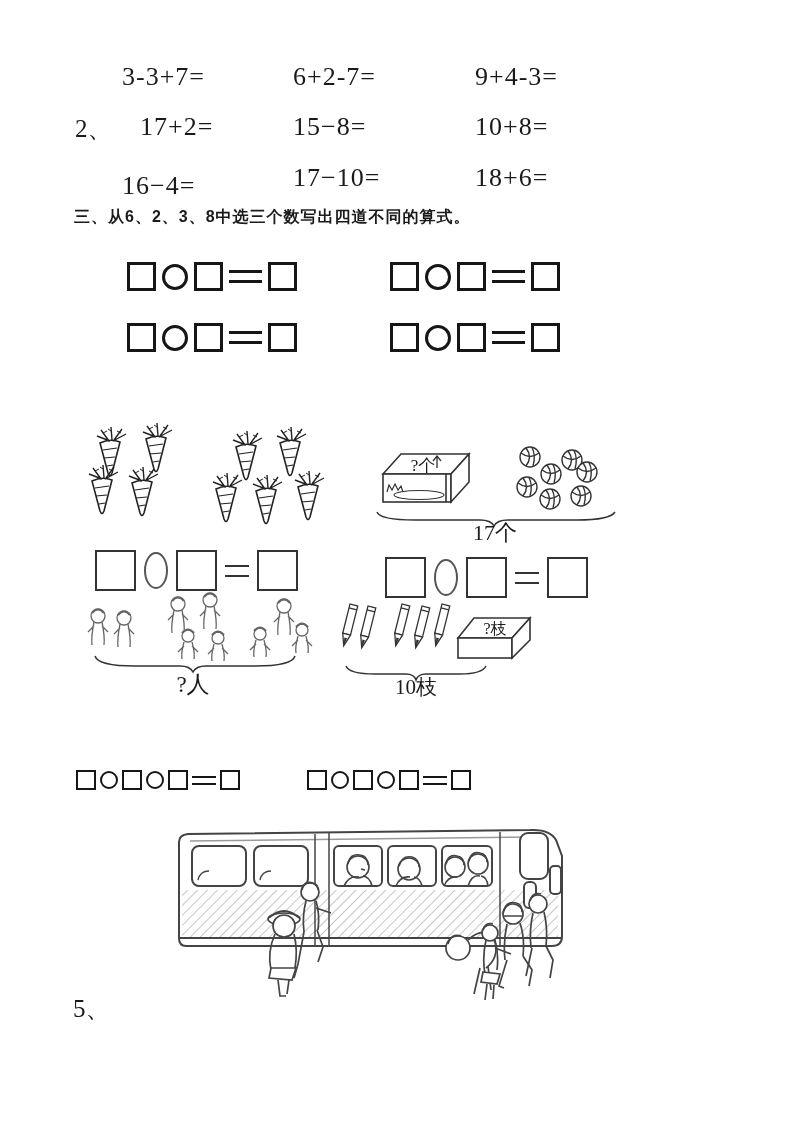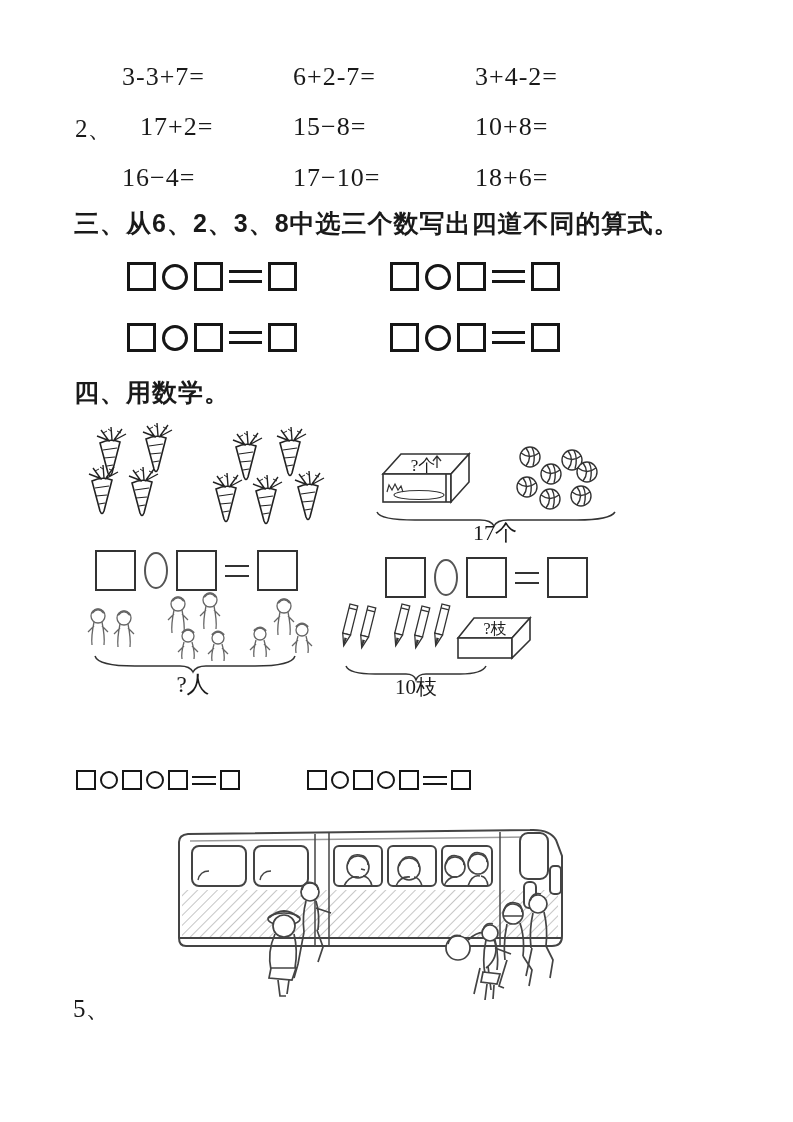--- a/index.html
+++ b/index.html
@@ -1,20 +1,20 @@
 <!DOCTYPE html>
 <html><head>
 <meta charset="utf-8">
 <style>
   html,body{margin:0;padding:0;background:#fff;}
   .page{position:relative;width:793px;height:1122px;background:#ffffff;overflow:hidden;
         font-family:"Liberation Serif","DejaVu Serif",serif;color:#1a1a1a;}
   .eq{position:absolute;font-size:26px;letter-spacing:1px;white-space:nowrap;}
   .cnum{position:absolute;font-size:25px;}
-  .cn-title{position:absolute;font-size:25px;font-family:"Liberation Sans","DejaVu Sans",sans-serif;
+  .cn-title{position:absolute;font-size:16px;font-family:"Liberation Sans","DejaVu Sans",sans-serif;
             font-weight:600;white-space:nowrap;letter-spacing:1px;}
   .tpl{position:absolute;display:flex;align-items:center;}
   .tpl-sm{gap:6px;}
   .tpl-lg{gap:4px;}
   .tpl-big{gap:8px;}
   .tk{display:inline-block;box-sizing:border-box;flex:none;}
   
   .tk-box-sm{width:29px;height:29px;border:3px solid #161616;}
   .tk-circle-sm{width:26px;height:26px;border:3px solid #161616;border-radius:50%;}
   .tk-equals-sm{width:33px;height:13px;border-top:3px solid #161616;border-bottom:3px solid #161616;}
@@ -29,28 +29,28 @@
   svg{position:absolute;overflow:visible;}
   svg text{font-family:"Liberation Serif","DejaVu Serif",serif;fill:#1a1a1a;}
 </style>
 </head>
 <body>
 
 <div class="page">
 
   <span class="eq" style="left:122px;top:62px">3-3+7=</span>
   <span class="eq" style="left:293px;top:62px">6+2-7=</span>
-  <span class="eq" style="left:475px;top:62px">3+4-2=</span>
+  <span class="eq" style="left:475px;top:62px">9+4-3=</span>
 
   <span class="cnum" style="left:75px;top:112px">2、</span>
   <span class="eq" style="left:140px;top:112px">17+2=</span>
   <span class="eq" style="left:293px;top:112px">15−8=</span>
   <span class="eq" style="left:475px;top:112px">10+8=</span>
 
-  <span class="eq" style="left:122px;top:163px">16−4=</span>
+  <span class="eq" style="left:122px;top:171px">16−4=</span>
   <span class="eq" style="left:293px;top:163px">17−10=</span>
   <span class="eq" style="left:475px;top:163px">18+6=</span>
 
   <div class="cn-title" style="left:74px;top:207px">三、从6、2、3、8中选三个数写出四道不同的算式。</div>
 
   <div class="tpl tpl-sm" style="left:127px;top:262px">
       <span class="tk tk-box-sm"></span>
       <span class="tk tk-circle-sm"></span>
       <span class="tk tk-box-sm"></span>
       <span class="tk tk-equals-sm"></span>
@@ -71,21 +71,20 @@
       <span class="tk tk-box-sm"></span>
     </div>
   <div class="tpl tpl-sm" style="left:390px;top:323px">
       <span class="tk tk-box-sm"></span>
       <span class="tk tk-circle-sm"></span>
       <span class="tk tk-box-sm"></span>
       <span class="tk tk-equals-sm"></span>
       <span class="tk tk-box-sm"></span>
     </div>
 
-  <div class="cn-title" style="left:74px;top:376px">四、用数学。</div>
 
   <svg style="left:85px;top:420px" width="260" height="106" viewBox="0 0 260 106">
     <g id="carrot-layer">
         <g transform="translate(12,6)" stroke="#222" fill="none" stroke-width="1.6">
   <path d="M3,17 Q13,12 23,16 L15,47 Q13,52 11,47 Z" fill="#fff"></path>
   <path d="M6,24 L20,22 M7,32 L18,31 M10,40 L16,39" stroke-width="1.2"></path>
   <path d="M12,15 L4,4 M15,14 L14,1 M17,14 L25,3 M13,15 L0,10 M16,15 L29,8" stroke-width="1.4"></path>
   <path d="M6,7 l4,-2 M20,5 l4,2 M11,3 l3,2" stroke-width="1"></path>
         </g>
         <g transform="translate(58,2)" stroke="#222" fill="none" stroke-width="1.6">

